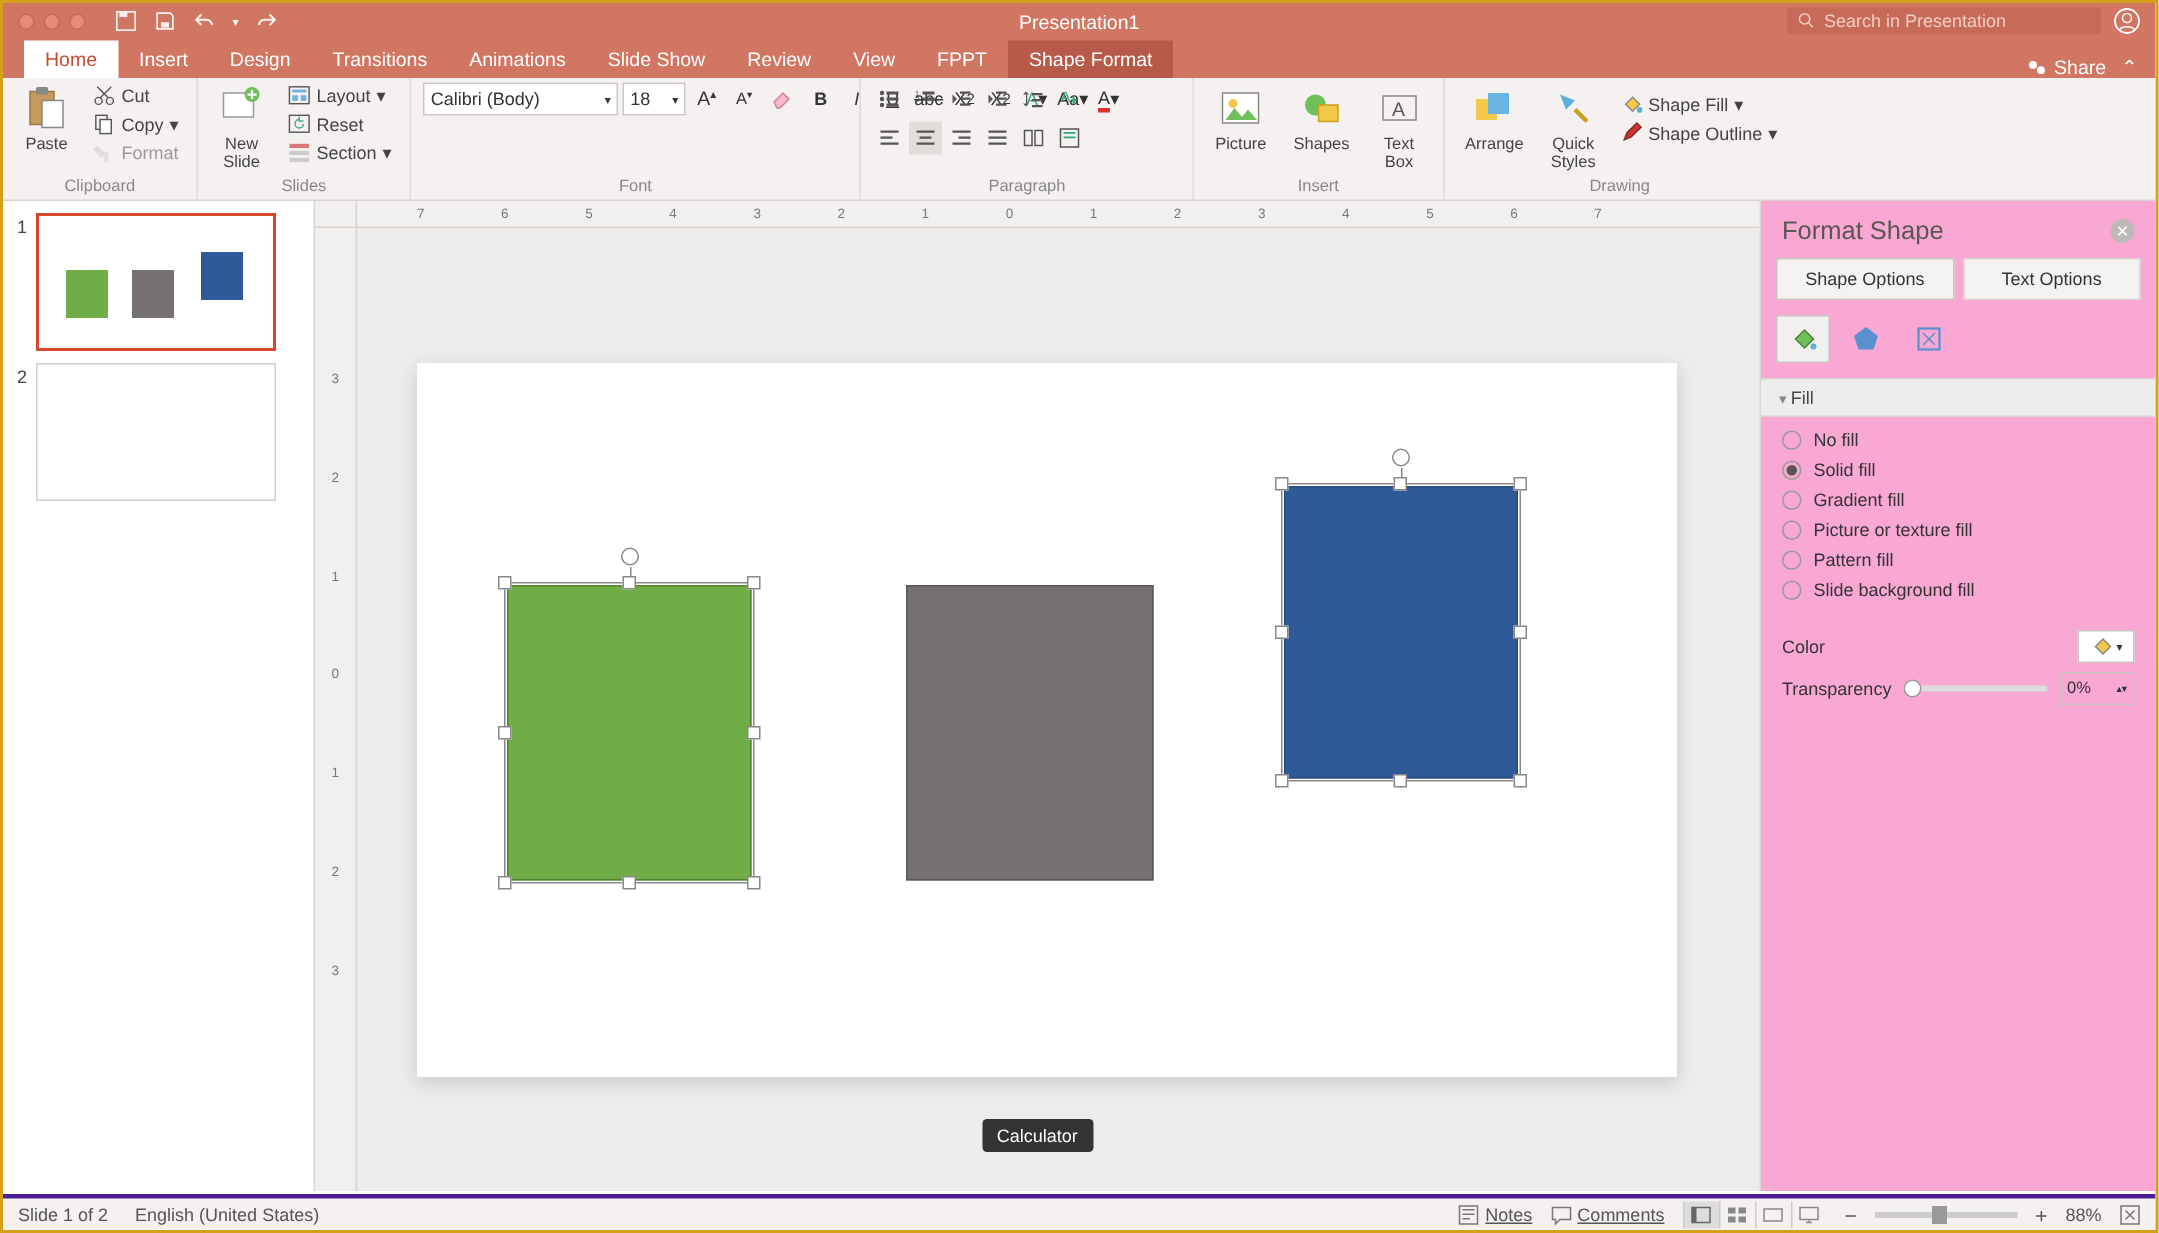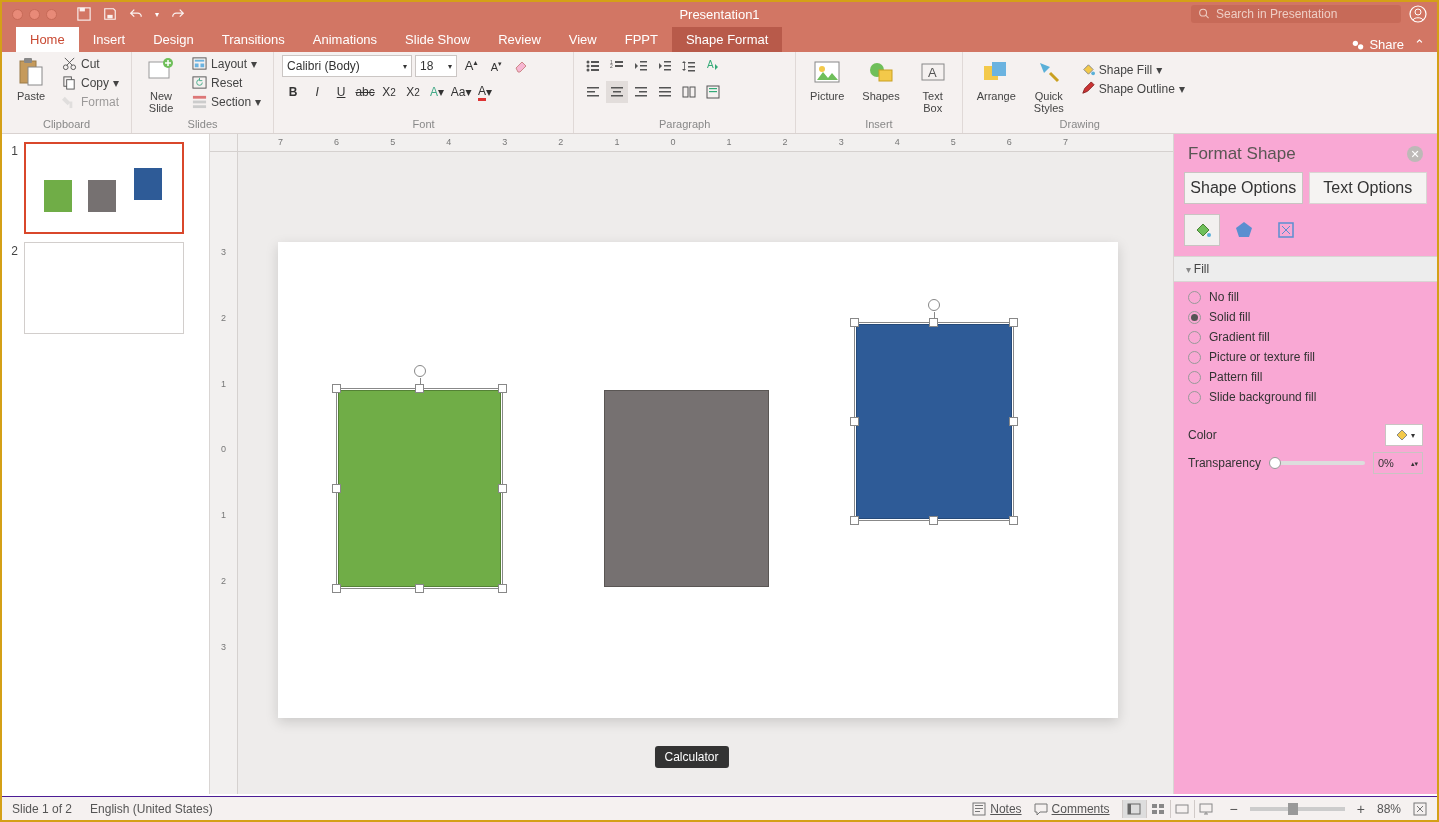--- a/index.html
+++ b/index.html
@@ -60,40 +60,40 @@
 .sel-box { position:absolute; border:1px solid #888; pointer-events:none; }
 .handle { position:absolute; width:9px; height:9px; background:#fff; border:1px solid #888; }
 .rotate { position:absolute; width:12px; height:12px; border:1px solid #888; border-radius:50%; background:#fff; left:50%; transform:translateX(-50%); top:-24px; }
 .rotate::after { content:""; position:absolute; width:1px; height:12px; background:#888; left:50%; top:12px; }
 
 
 .format-pane { width:264px; background:#f9a8d4; border-left:1px solid #d9d5d3; display:flex; flex-direction:column; }
 .fp-title { padding:10px 14px 8px; font-size:17px; color:#5a5654; display:flex; justify-content:space-between; align-items:center; }
 .fp-close { width:16px; height:16px; background:#bdb9b7; border-radius:50%; color:#fff; display:flex; align-items:center; justify-content:center; font-size:11px; cursor:pointer; }
 .fp-tabs { display:flex; gap:6px; padding:0 10px; }
-.fp-tab { flex:1; text-align:center; padding:6px 0; border:1px solid #d9d5d3; background:#f5f3f2; font-size:16px; cursor:pointer; }
+.fp-tab { flex:1; text-align:center; padding:6px 0; border:1px solid #d9d5d3; background:#f5f3f2; font-size:12px; cursor:pointer; }
 .fp-tab.active { border-color:#c9c4c2; }
 .fp-icontabs { display:flex; gap:6px; padding:10px; }
 .fp-itab { width:36px; height:32px; border:1px solid transparent; display:flex; align-items:center; justify-content:center; cursor:pointer; }
 .fp-itab.active { border:1px solid #c9c4c2; background:#f2f0ef; }
 .fp-section-hdr { background:#ededed; border-top:1px solid #d9d5d3; border-bottom:1px solid #d9d5d3; padding:5px 12px; font-size:12px; color:#444; cursor:pointer; }
 .fp-section-hdr::before { content:"▾ "; color:#888; font-size:10px; }
 .fp-section-hdr.collapsed::before { content:"▸ "; }
 .fp-body { padding:8px 14px; display:flex; flex-direction:column; gap:6px; }
 .radio-row { display:flex; align-items:center; gap:8px; font-size:12px; color:#333; cursor:pointer; }
 .radio { width:13px; height:13px; border:1px solid #999; border-radius:50%; display:flex; align-items:center; justify-content:center; }
 .radio.checked::after { content:""; width:7px; height:7px; background:#555; border-radius:50%; }
 .fp-row { display:flex; align-items:center; justify-content:space-between; font-size:12px; color:#333; }
 .color-btn { width:38px; height:22px; border:1px solid #c9c4c2; background:#fff; display:flex; align-items:center; justify-content:center; cursor:pointer; }
 .slider { flex:1; margin:0 8px; height:4px; background:#ddd; border-radius:2px; position:relative; }
 .slider-th { position:absolute; left:0; top:-4px; width:12px; height:12px; background:#fff; border:1px solid #999; border-radius:50%; }
 .num-input { width:50px; height:22px; border:1px solid #c9c4c2; display:flex; align-items:center; padding:0 4px; font-size:11px; }
 
 
-.statusbar { position:absolute; bottom:0; left:0; right:0; height:24px; background:#f5f1f0; border-top:1px solid #4c1d95; display:flex; align-items:center; padding:0 10px; font-size:12px; color:#555; }
+.statusbar { position:absolute; bottom:0; left:0; right:0; height:24px; background:#f5f1f0; border-top:3px solid #4c1d95; display:flex; align-items:center; padding:0 10px; font-size:12px; color:#555; }
 .sb-right { margin-left:auto; display:flex; align-items:center; gap:12px; }
 .sb-btn { display:flex; align-items:center; gap:4px; cursor:pointer;text-decoration:underline; }
 .view-btns { display:flex; }
 .view-btn { width:24px; height:18px; border-left:1px solid #d0cac8; display:flex; align-items:center; justify-content:center; cursor:pointer; }
 .zoom-slider { width:95px; height:4px; background:#ccc; position:relative; }
 .zoom-th { position:absolute; left:40%; top:-4px; width:10px; height:12px; background:#999; }
 
 .tooltip { position:absolute; bottom:26px; left:50%; transform:translateX(-50%); background:#333; color:#fff; padding:4px 10px; border-radius:3px; font-size:12px; }
 .tooltip::after { content:""; position:absolute; bottom:-5px; left:50%; transform:translateX(-50%); border:5px solid transparent; border-top-color:#333; }
 
@@ -236,21 +236,21 @@
               <rect x="1" y="2" width="14" height="3" fill="#d77"></rect>
               <rect x="1" y="7" width="14" height="3" fill="#ccc"></rect>
               <rect x="1" y="12" width="14" height="3" fill="#ccc"></rect>
             </svg><span>Section</span> ▾</div>
       </div>
     </div>
     <div class="rgroup-label">Slides</div>
   </div>
 
   <div class="rgroup" style="width:300px">
-    <div class="rgroup-body" style="flex-direction:column;gap:4px">
+    <div class="rgroup-body" style="gap:4px">
       <div style="display:flex;gap:3px;align-items:center">
         <div class="select-box" style="width:130px">
             <span>Calibri (Body)</span>
             <span style="margin-left:auto;font-size:8px">▾</span>
           </div>
         <div class="select-box" style="width:42px">
             <span>18</span>
             <span style="margin-left:auto;font-size:8px">▾</span>
           </div>
         <div class="btn-sq" title="grow">

